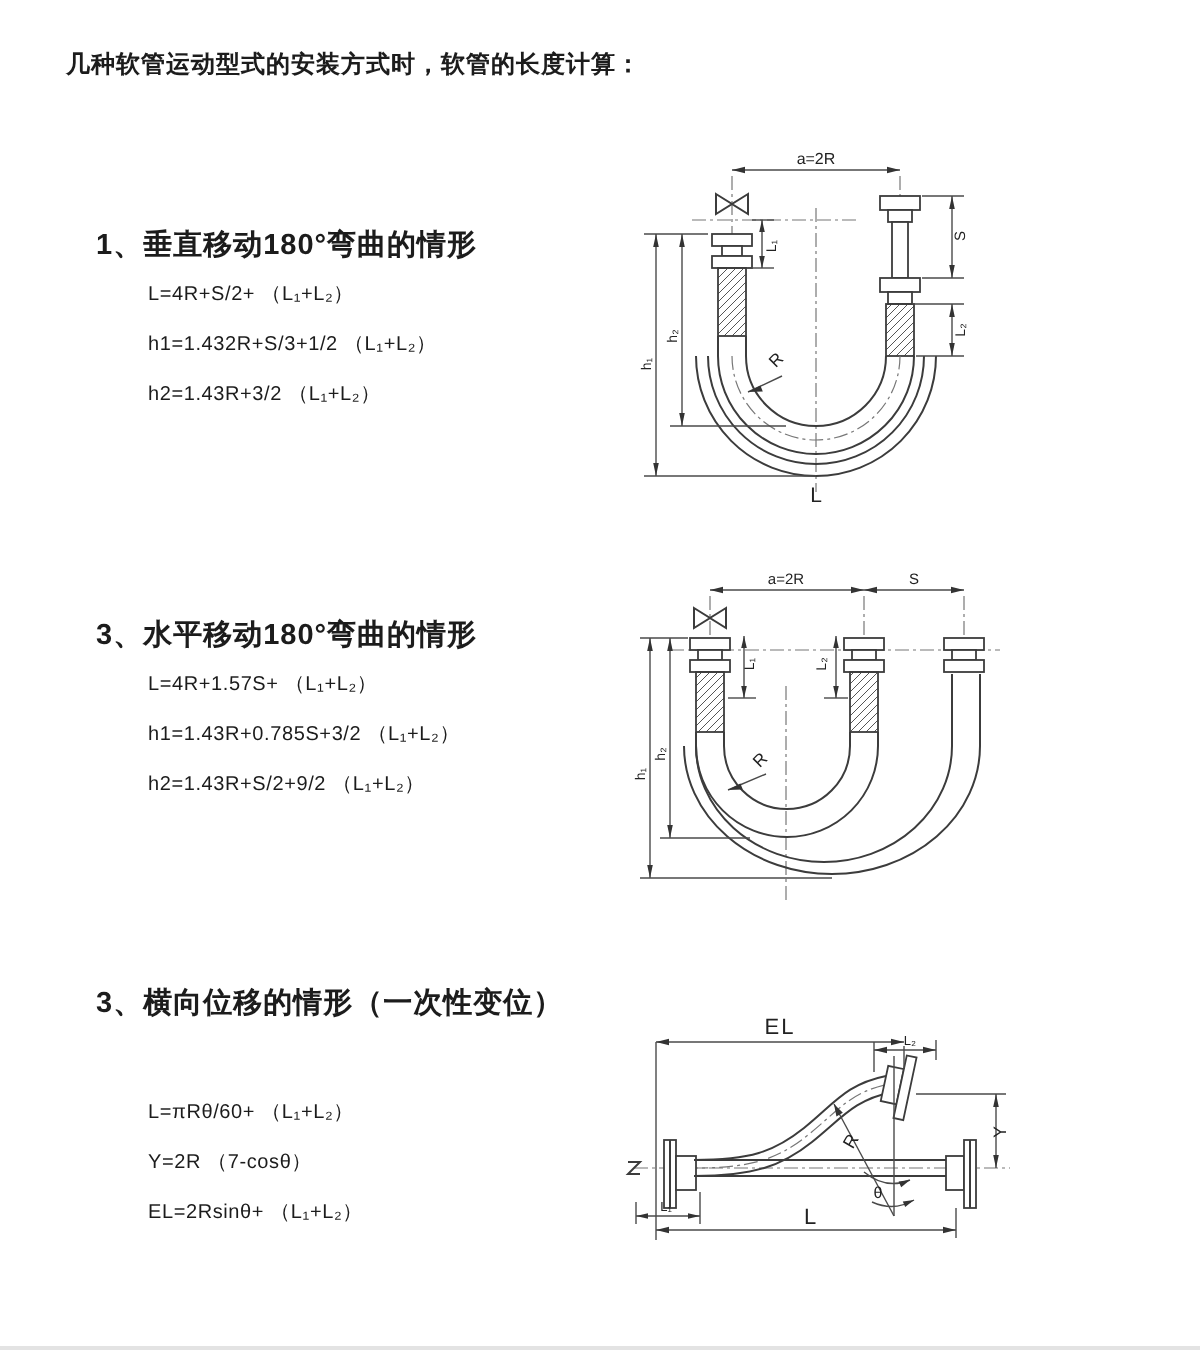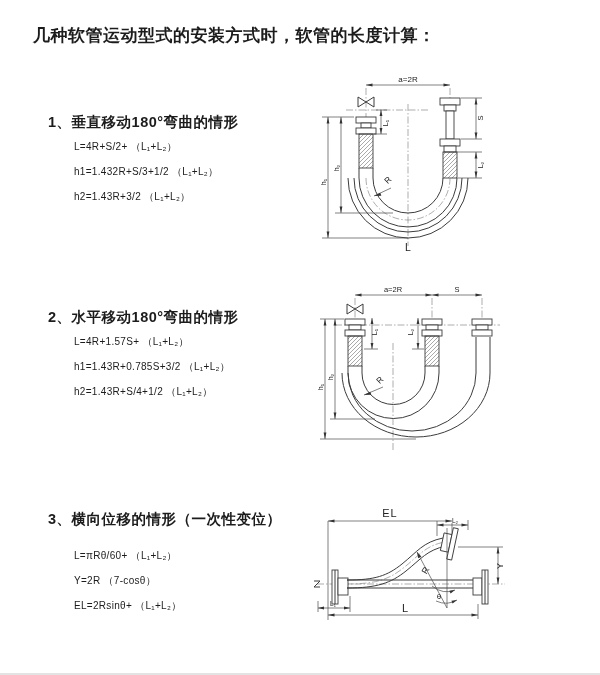--- a/index.html
+++ b/index.html
@@ -1,19 +1,19 @@
 <!DOCTYPE html>
 <html><head>
 <meta charset="utf-8">
 <style>
   html,body{margin:0;padding:0;background:#fff;}
   body{width:600px;height:675px;position:relative;overflow:hidden;
        font-family:"Liberation Sans","DejaVu Sans",sans-serif;color:#1c1c1c;}
   .abs{position:absolute;}
-  .title{left:33px;top:24px;font-size:17px;font-weight:700;letter-spacing:.5px;}
+  .title{left:33px;top:24px;font-size:12px;font-weight:700;letter-spacing:.5px;}
   .heading{left:48px;font-size:14.5px;font-weight:700;letter-spacing:.5px;text-align:center;}
   .formula{left:74px;font-size:10px;font-weight:400;letter-spacing:.3px;}
   svg{position:absolute;overflow:visible;}
   svg text{font-family:"Liberation Sans","DejaVu Sans",sans-serif;fill:#222;}
   .oln{stroke:#3c3c3c;stroke-width:1;fill:none;}
   .flg{stroke:#3c3c3c;stroke-width:0.9;fill:#fff;}
   .dim{stroke:#4a4a4a;stroke-width:0.7;fill:none;}
   .cl{stroke:#777;stroke-width:0.6;fill:none;stroke-dasharray:7 2 1.5 2;}
   .ah{fill:#333;stroke:none;}
   .pageedge{left:0;bottom:0;width:600px;height:2px;background:#e3e3e3;}
@@ -21,26 +21,26 @@
 </head>
 <body>
 
 <div class="abs title">几种软管运动型式的安装方式时，软管的长度计算：</div>
 
 <div class="abs heading" style="top:113px">1、垂直移动180°弯曲的情形</div>
 <div class="abs formula" style="top:140px">L=4R+S/2+ （L₁+L₂）</div>
 <div class="abs formula" style="top:165px">h1=1.432R+S/3+1/2 （L₁+L₂）</div>
 <div class="abs formula" style="top:190px">h2=1.43R+3/2 （L₁+L₂）</div>
 
-<div class="abs heading" style="top:308px">2、水平移动180°弯曲的情形</div>
+<div class="abs heading" style="top:308px">3、水平移动180°弯曲的情形</div>
 <div class="abs formula" style="top:335px">L=4R+1.57S+ （L₁+L₂）</div>
 <div class="abs formula" style="top:360px">h1=1.43R+0.785S+3/2 （L₁+L₂）</div>
-<div class="abs formula" style="top:385px">h2=1.43R+S/4+1/2 （L₁+L₂）</div>
-
-<div class="abs heading" style="top:510px">3、横向位移的情形（一次性变位）</div>
+<div class="abs formula" style="top:385px">h2=1.43R+S/2+9/2 （L₁+L₂）</div>
+
+<div class="abs heading" style="top:492px">3、横向位移的情形（一次性变位）</div>
 <div class="abs formula" style="top:549px">L=πRθ/60+ （L₁+L₂）</div>
 <div class="abs formula" style="top:574px">Y=2R （7-cosθ）</div>
 <div class="abs formula" style="top:599px">EL=2Rsinθ+ （L₁+L₂）</div>
 
 <svg style="left:298px;top:72px" width="255" height="192" viewBox="0 0 255 192">
   <defs>
     <pattern id="hatch1" patternUnits="userSpaceOnUse" width="4" height="4">
       <path d="M0,4 l4,-4 M-1,1 l2,-2 M3,5 l2,-2" stroke="#555" stroke-width="0.5"></path>
     </pattern>
   </defs>

